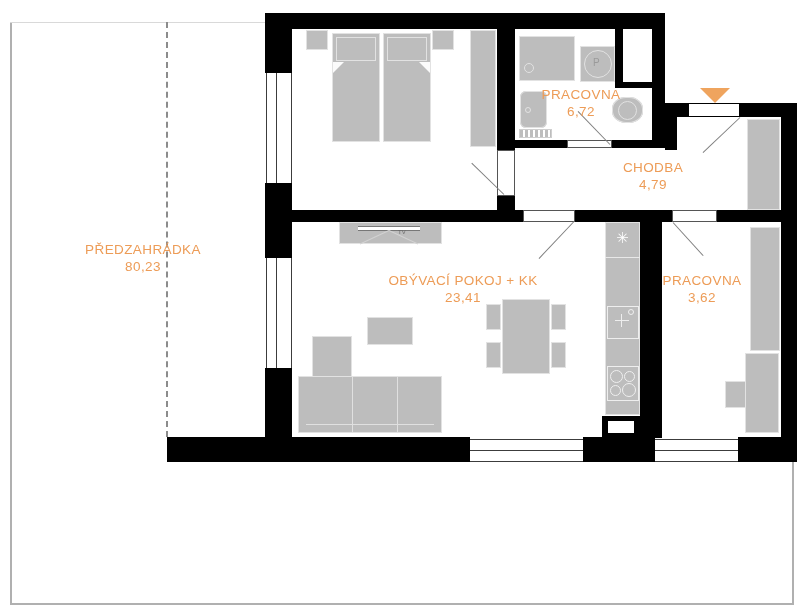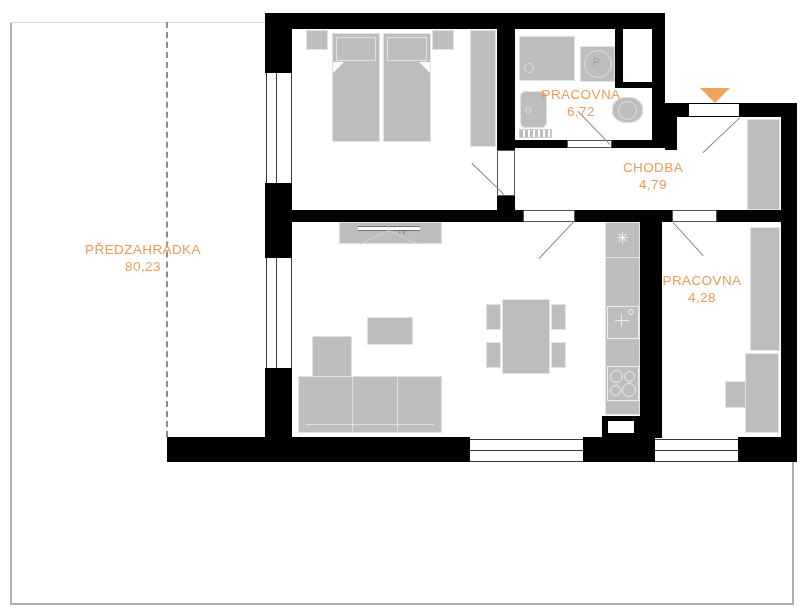--- a/index.html
+++ b/index.html
@@ -148,18 +148,22 @@
     <div>80,23</div>
   </div>
   <div class="room-label" style="left:581px;top:86px;">
     <div>PRACOVNA</div>
     <div>6,72</div>
   </div>
   <div class="room-label" style="left:645px;top:159px;margin-left:8px;">
     <div>CHODBA</div>
     <div>4,79</div>
   </div>
+  <div class="room-label" style="left:463px;top:272px;">
+    <div>OBÝVACÍ POKOJ + KK</div>
+    <div>23,41</div>
+  </div>
   <div class="room-label" style="left:702px;top:272px;">
     <div>PRACOVNA</div>
-    <div>4,28</div>
+    <div>3,62</div>
   </div>
 
 </div>
 
 </body></html>

